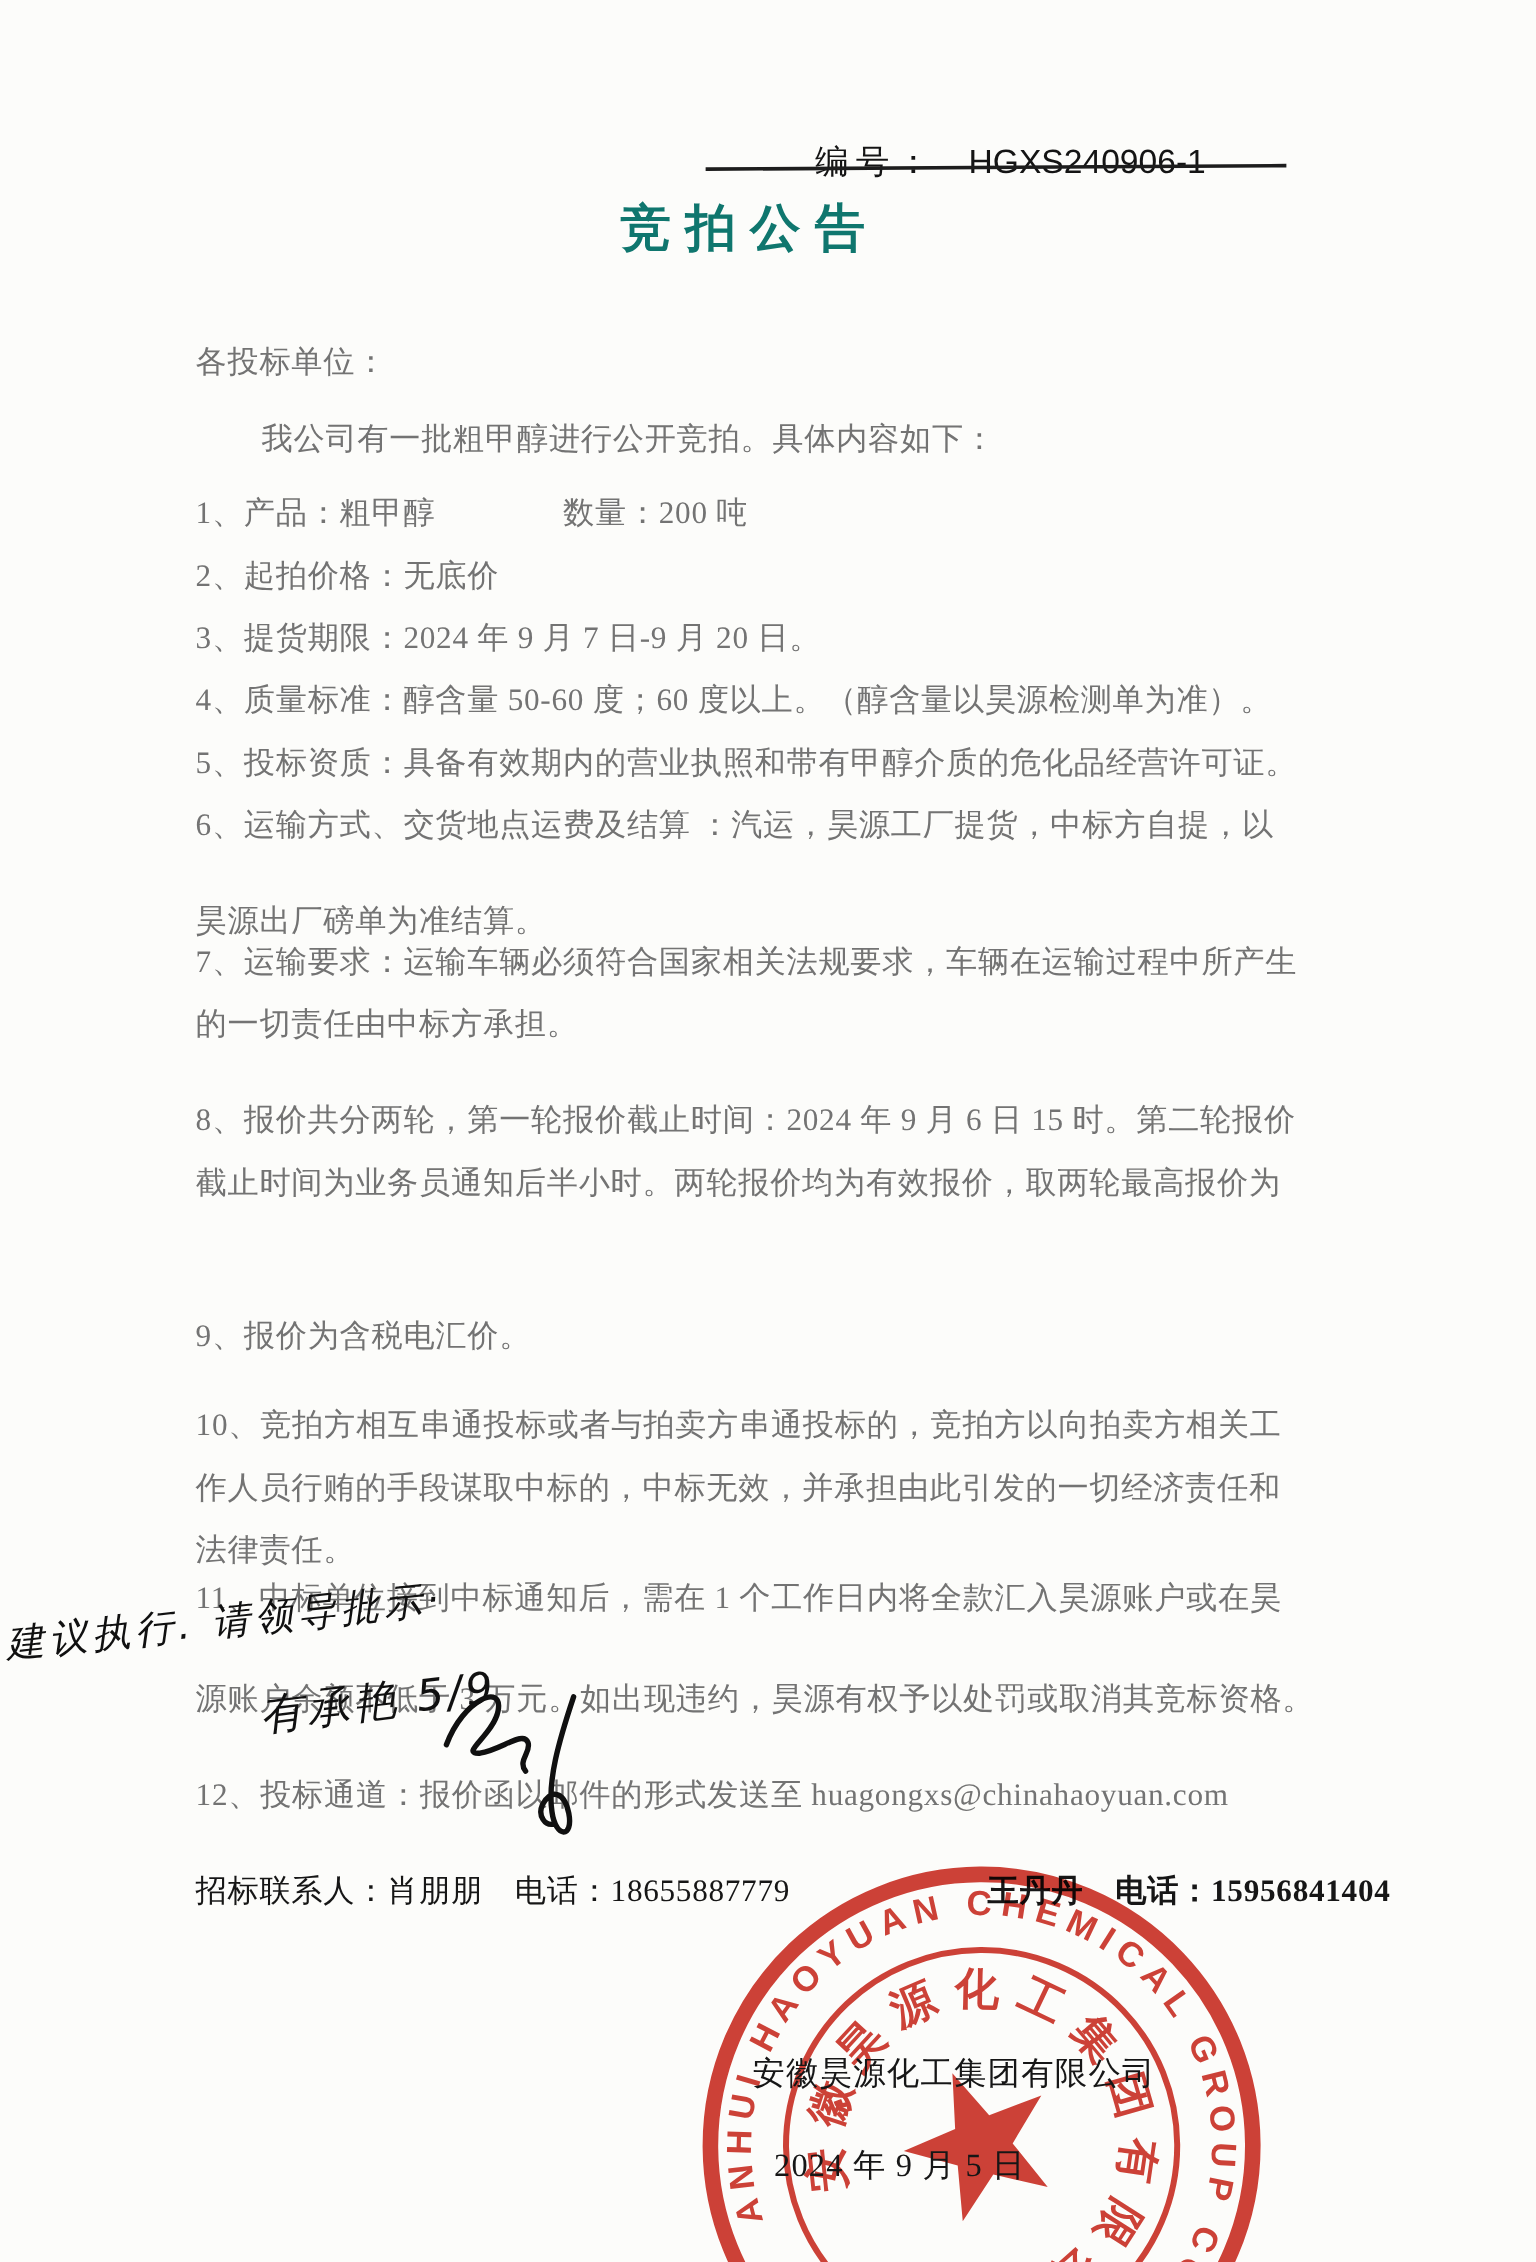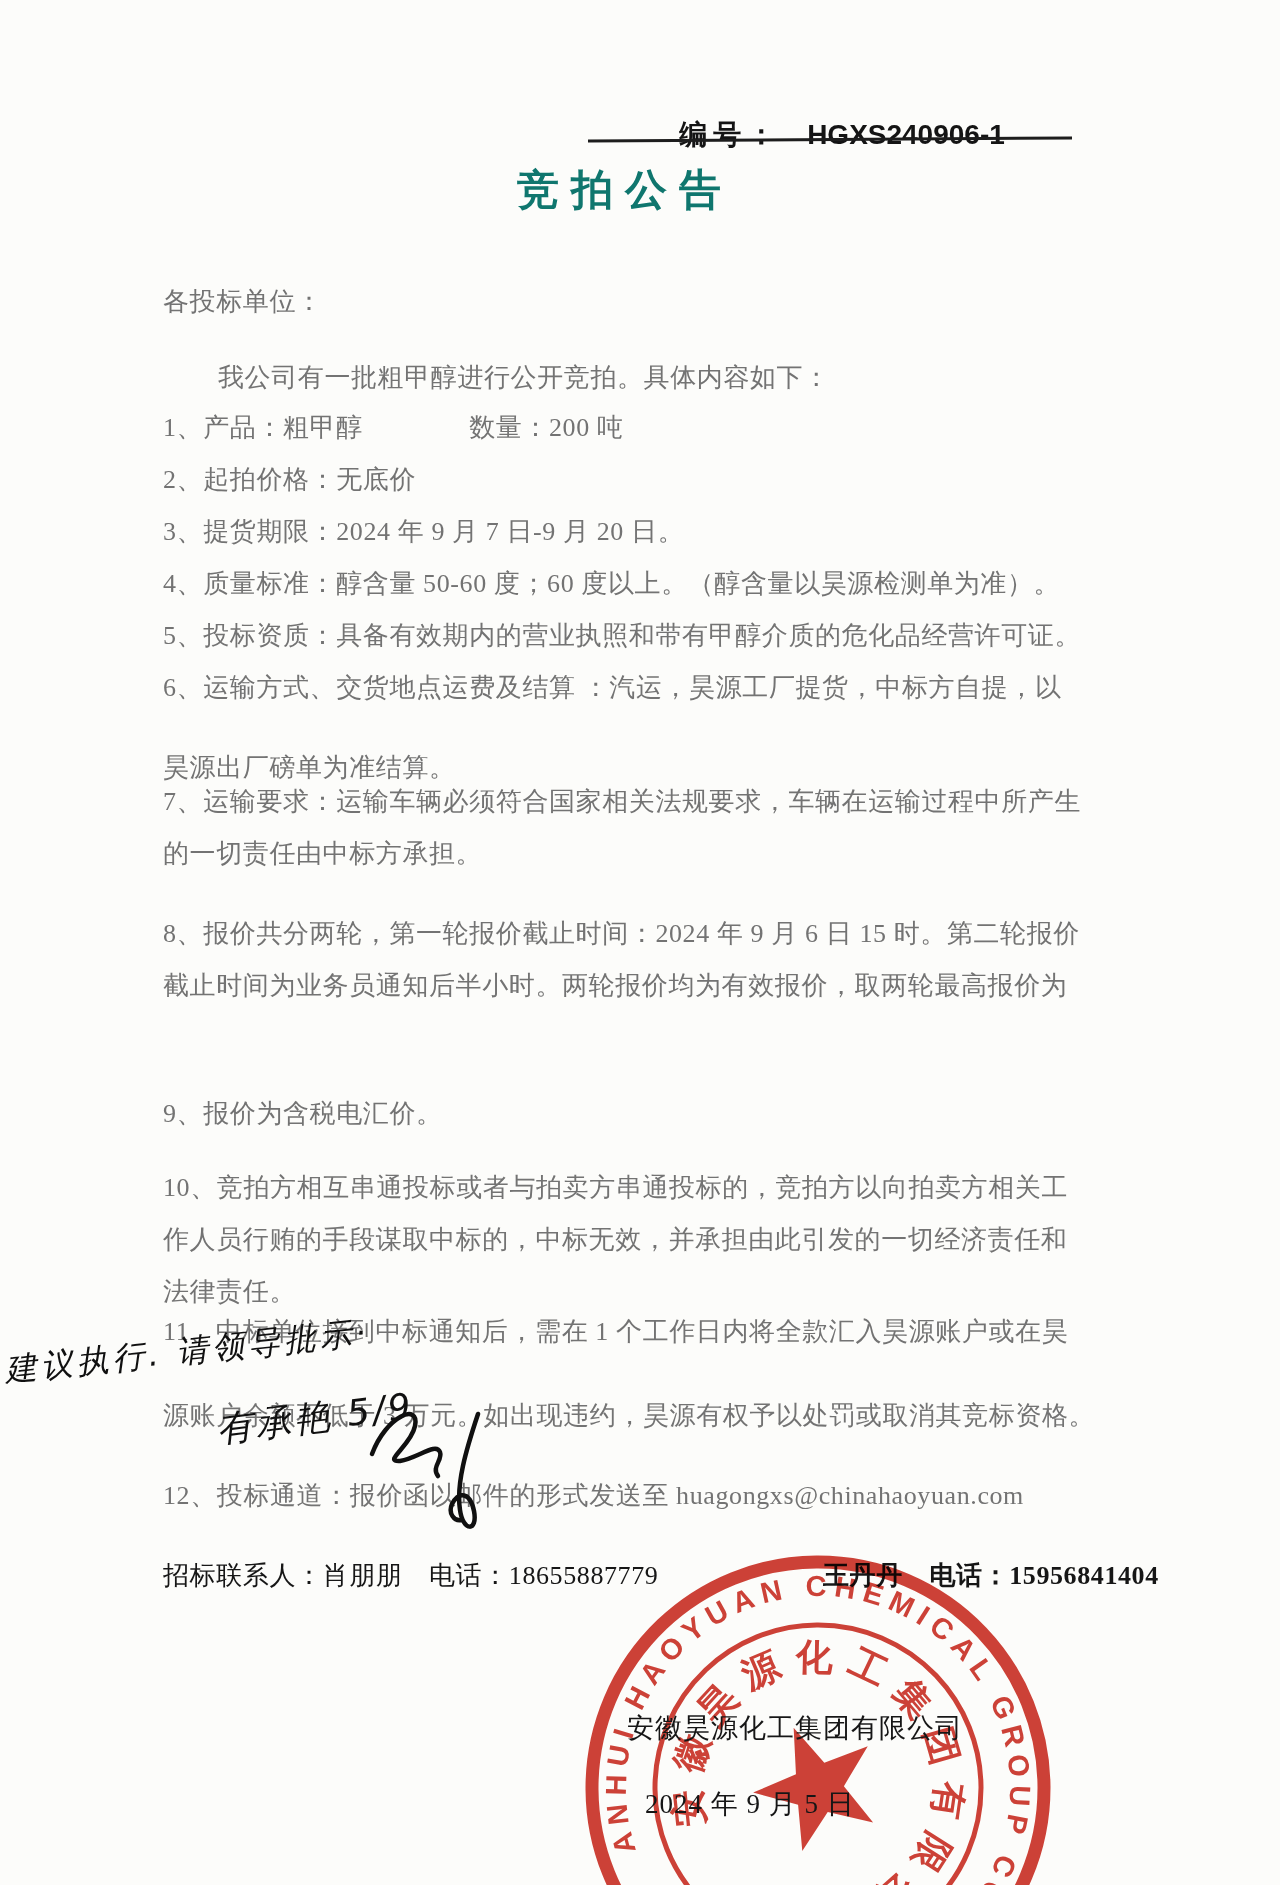--- a/index.html
+++ b/index.html
@@ -3,30 +3,30 @@
 <meta charset="utf-8">
 <style>
   html,body{margin:0;padding:0;background:#e8e8e8;}
   .page{
     position:relative;width:1280px;height:1885px;margin:0 auto;
     background:#fcfcfa;overflow:hidden;
     font-family:"Liberation Serif","DejaVu Serif",serif;color:#161616;
   }
   
   .doc-number{position:absolute;left:648px;top:84px;white-space:pre;
-    font-family:"Liberation Sans","DejaVu Sans",sans-serif;font-weight:700;font-size:28px;color:#141414;}
+    font-family:"Liberation Sans","DejaVu Sans",sans-serif;font-weight:400;font-size:28px;color:#141414;}
   .doc-number .num-label{letter-spacing:6px;margin-right:26px;}
   .num-underline{position:absolute;left:588px;top:138px;width:484px;height:3px;background:#1d1d1d;transform:rotate(-0.35deg);}
   
   .title{position:absolute;left:0;top:162px;width:1250px;text-align:center;
     font-family:Liberation Serif, serif;font-weight:700;font-size:42px;letter-spacing:12px;color:#0f766e;}
   
   .bl{position:absolute;left:163px;font-size:26px;line-height:36px;white-space:pre;letter-spacing:0.6px;color:#737373;}
   .salutation{top:284px;}
-  .intro{left:218px;top:360px;}
+  .intro{left:218px;top:348px;}
   
   .contact{position:absolute;top:1558px;font-size:26px;white-space:pre;letter-spacing:0.6px;}
   .contact.c-left{left:163px;}
   .contact.c-right{left:823px;font-weight:bold;}
   
   .company-name{position:absolute;left:627px;top:1710px;font-size:27px;letter-spacing:1px;white-space:pre;z-index:3;}
   .issue-date{position:absolute;left:645px;top:1786px;font-size:27px;letter-spacing:1px;white-space:pre;z-index:3;}
   
   .hw-note{position:absolute;left:4px;top:1330px;font-family:"DejaVu Sans",sans-serif;font-style:italic;
     font-size:32px;letter-spacing:4px;transform:rotate(-6deg);color:#101010;white-space:pre;}

